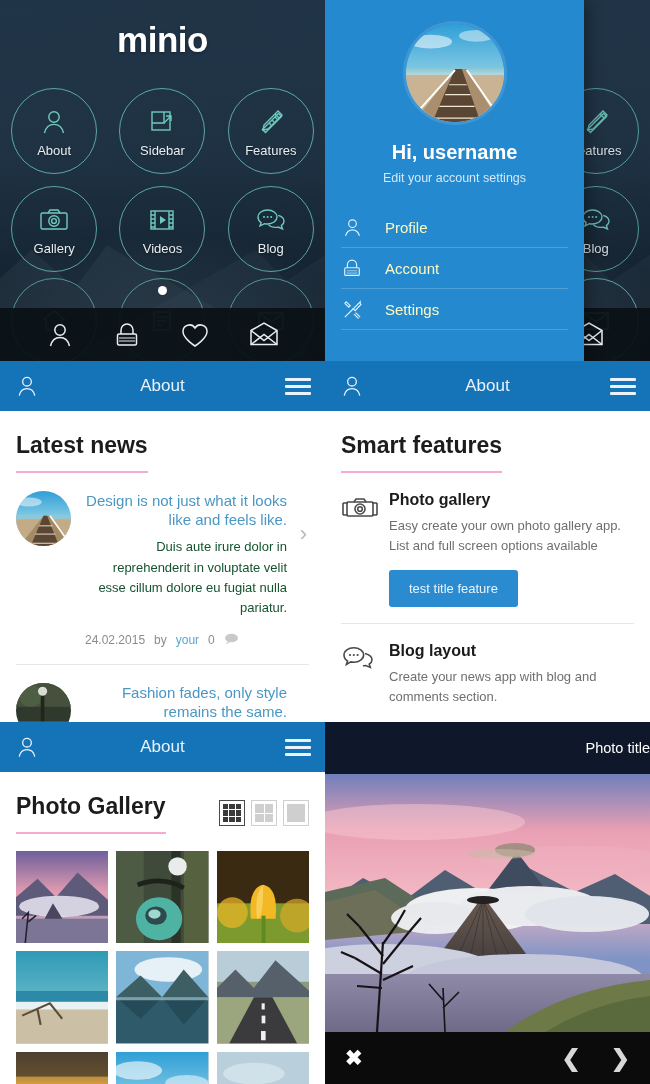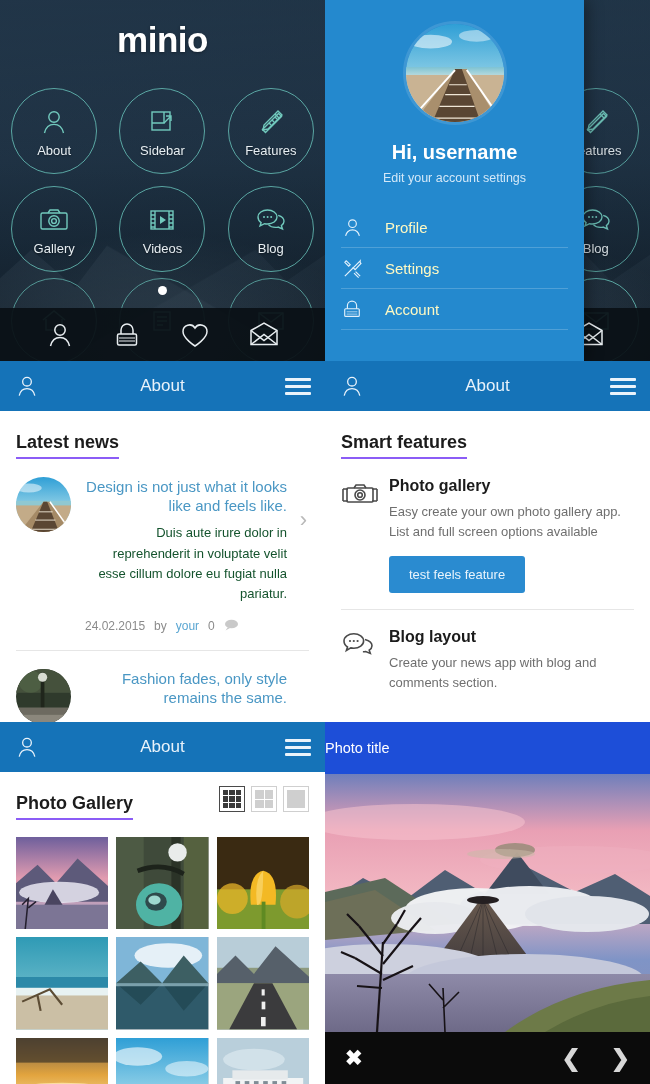--- a/index.html
+++ b/index.html
@@ -101,22 +101,22 @@
   .dmenu .row {
     display:flex; align-items:center; height:41px;
     border-bottom:1px solid rgba(255,255,255,.2); color:#fef9c3; font-size:15px;
   }
   .dmenu .row .di { width:44px; display:flex; color:#e2f1fc; }
   .dmenu .row .dl { }
 
   
   .content { background:#fff; padding:0 16px; }
   .sec-title {
-    font-size:18px; font-weight:bold; color:#1c1c1c; padding-top:21px;
-    display:inline-block; border-bottom:2px solid #8b5cf6; padding-bottom:4px;
+    font-size:23px; font-weight:bold; color:#1c1c1c; padding-top:21px;
+    display:inline-block; border-bottom:2px solid #f9a8d4; padding-bottom:12px;
   }
   .news-item { display:flex; padding:18px 0 0 0; position:relative; }
   .thumb { width:55px; height:55px; border-radius:50%; overflow:hidden; flex:0 0 55px; margin-right:14px; }
   .news-body { flex:1; padding-right:22px;text-align:right; }
   .news-title { color:#4a97c4; font-size:15px; line-height:1.28; }
   .news-text { color:#14532d; font-size:13px; line-height:1.55; margin-top:8px; }
   .news-meta { margin-top:15px; font-size:12px; color:#8b8b8b; display:flex; gap:9px; align-items:center; }
   .news-meta .author { color:#5aa6d2; }
   .chev {
     position:absolute; right:2px; top:50px; color:#b9b9b9; font-size:22px; line-height:1;
@@ -142,22 +142,22 @@
   .vt.g3 { grid-template-columns:repeat(3,1fr); grid-template-rows:repeat(3,1fr); }
   .vt.g2 { grid-template-columns:repeat(2,1fr); grid-template-rows:repeat(2,1fr); }
   .vt.g1 { grid-template-columns:1fr; grid-template-rows:1fr; }
   .vt span { background:#cfcfcf; display:block; }
   .vt.active span { background:#3a3a3a; }
   .grid3 { display:grid; grid-template-columns:repeat(3,1fr); gap:8px; margin-top:17px; }
   .cell { width:100%; aspect-ratio:1/1; overflow:hidden; background:#ddd; }
 
   
   .lb-top {
-    height:52px; background:#1d4ed8; color:#fff; display:flex;
-    align-items:center; justify-content:flex-start; font-size:14.5px;
+    height:52px; background:#0f172a; color:#fff; display:flex;
+    align-items:center; justify-content:flex-end; font-size:14.5px;
   }
   .lb-img { position:absolute; left:0; right:0; top:52px; bottom:52px; overflow:hidden; background:#000; }
   .lb-bot {
     position:absolute; left:0; right:0; bottom:0; height:52px; background:#0b0b0b;
     display:flex; align-items:center; justify-content:space-between; padding:0 20px; color:#fff;
   }
   .lb-bot .nav-g { display:flex; gap:30px; }
   .lb-x { font-size:21px; font-weight:bold; cursor:pointer; }
   .lb-a { font-size:23px; font-weight:bold; color:#d8d8d8; cursor:pointer; line-height:1; }
 
@@ -468,37 +468,37 @@
           <span class="di">
             <svg width="23" height="23" viewBox="0 0 30 30" fill="none" stroke="#e2f1fc" stroke-width="1.5">
                 <circle cx="15" cy="10" r="5"></circle>
                 <path d="M6 26c1.3-5.6 4.8-8 9-8s7.7 2.4 9 8"></path>
               </svg>
           </span>
           <span class="dl">Profile</span>
         </div>
         <div class="row">
           <span class="di">
-            <svg width="23" height="23" viewBox="0 0 30 30" fill="none" stroke="#e2f1fc" stroke-width="1.5">
-              <path d="M5 25l11-11M7 5l5 5-2 2-5-5a4 4 0 012-2z"></path>
-              <path d="M25 5l-9 9 2.4 2.4L26 8.5a4 4 0 01-1-3.5z"></path>
-              <path d="M19 19l6 6M17 21l6 6"></path>
-            </svg>
-          </span>
-          <span class="dl">Settings</span>
-        </div>
-        <div class="row">
-          <span class="di">
             <svg width="22" height="23" viewBox="0 0 28 30" fill="none" stroke="#e2f1fc" stroke-width="1.5">
                 <path d="M8 14V10a6 6 0 0112 0v4"></path>
                 <rect x="4.5" y="14" width="19" height="10" rx="1.3"></rect>
                 <path d="M7 18h14M7 21h14" stroke-width=".9"></path>
               </svg>
           </span>
           <span class="dl">Account</span>
+        </div>
+        <div class="row">
+          <span class="di">
+            <svg width="23" height="23" viewBox="0 0 30 30" fill="none" stroke="#e2f1fc" stroke-width="1.5">
+              <path d="M5 25l11-11M7 5l5 5-2 2-5-5a4 4 0 012-2z"></path>
+              <path d="M25 5l-9 9 2.4 2.4L26 8.5a4 4 0 01-1-3.5z"></path>
+              <path d="M19 19l6 6M17 21l6 6"></path>
+            </svg>
+          </span>
+          <span class="dl">Settings</span>
         </div>
       </div>
     </div>
   </div>
 
   <div class="panel" style="left:0;top:361px;width:325px;height:361px;background:#fff;">
     <div class="navbar">
       <span class="nb-left">
         <svg width="26" height="26" viewBox="0 0 30 30" fill="none" stroke="#eaf3fb" stroke-width="1.5">
             <circle cx="15" cy="10" r="5"></circle>
@@ -607,21 +607,21 @@
             <path d="M2 10h5M2 10v12M2 22h5M36 10h-5M36 10v12M36 22h-5"></path>
             <rect x="6" y="9" width="26" height="14" rx="1"></rect>
             <path d="M13 9l2-3h8l2 3"></path>
             <circle cx="19" cy="16" r="5"></circle>
               <circle cx="19" cy="16" r="2.3"></circle>
           </svg>
         </span>
         <div class="fb">
           <h3>Photo gallery</h3>
           <p>Easy create your own photo gallery app. List and full screen options available</p>
-          <button class="btn-test">test feels feature</button>
+          <button class="btn-test">test title feature</button>
         </div>
       </div>
 
       <div class="divider"></div>
 
       <div class="feat">
         <span class="fi">
           <svg width="38" height="30" viewBox="0 0 38 30" fill="none" stroke="#4a4a4a" stroke-width="1.6">
             <path d="M3 11c0-4.2 4.4-7.2 9.8-7.2S22.6 6.8 22.6 11s-4.4 7.2-9.8 7.2c-1 0-2-.1-3-.3L5.4 20.5 6.5 17C4.3 15.6 3 13.4 3 11z"></path>
             <path d="M24 9.5C28 10.6 31 13 31 15.8c0 1.7-1.1 3.3-2.8 4.4l1.1 3.2-4.6-1.9c-.9.2-1.8.3-2.8.3"></path>

